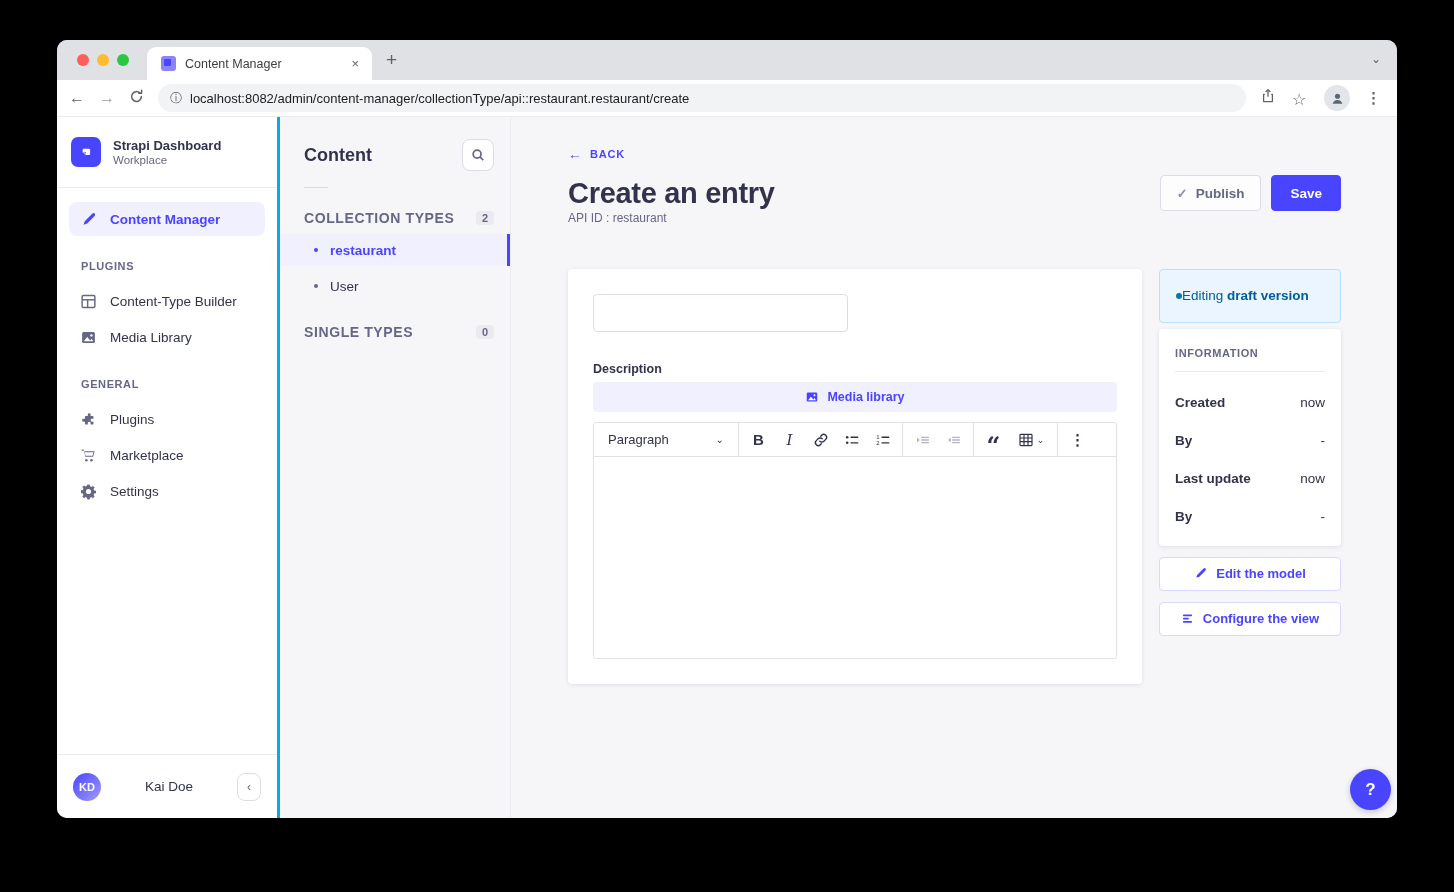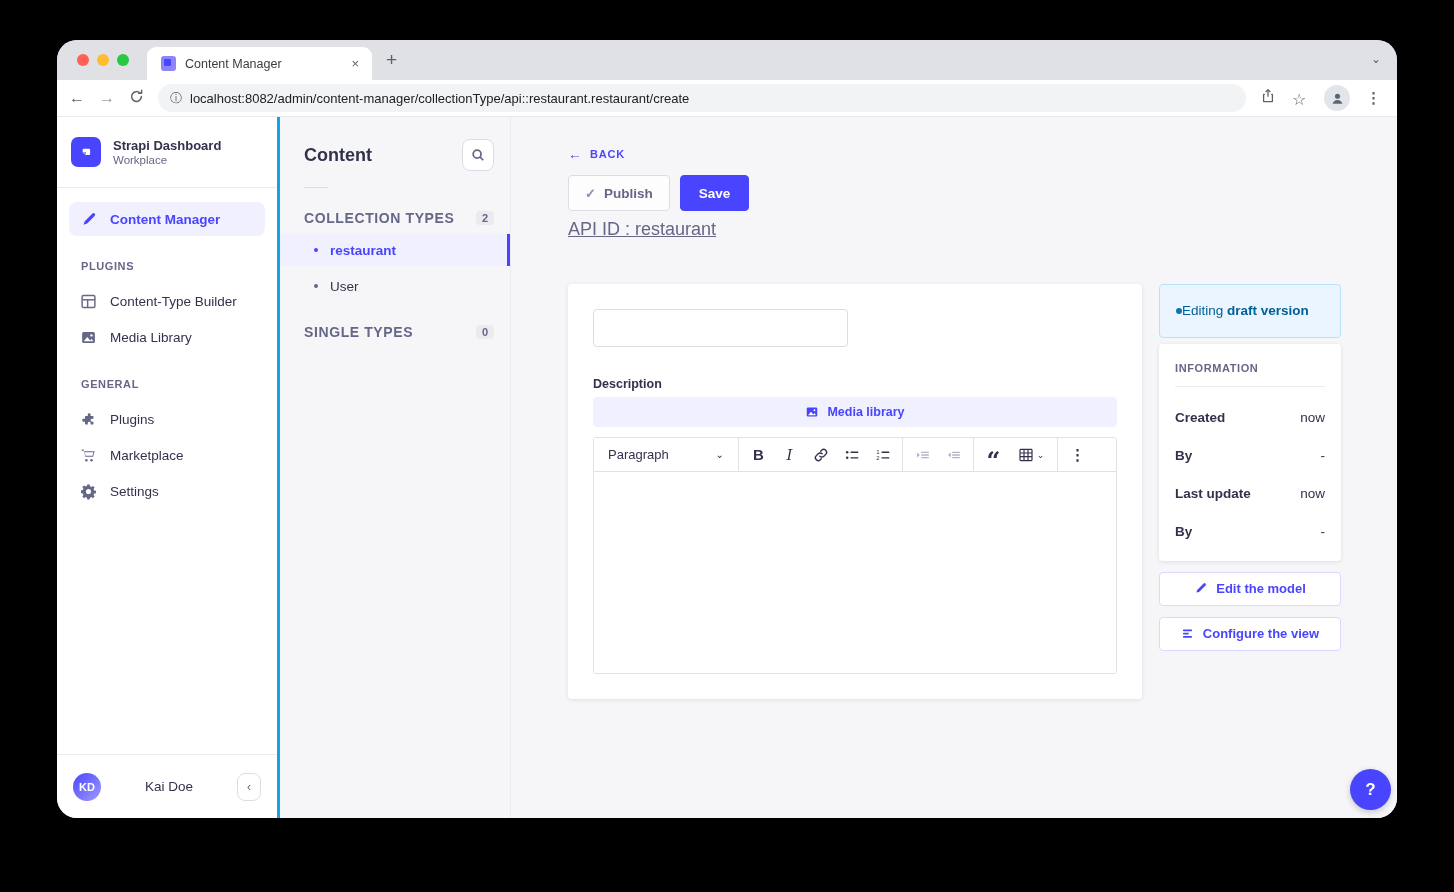--- a/index.html
+++ b/index.html
@@ -1,20 +1,20 @@
 <!DOCTYPE html>
 <html><head>
 <meta charset="utf-8">
 <style>
   * { margin:0; padding:0; box-sizing:border-box; }
   html,body { width:1454px; height:892px; }
   body { background:#000; font-family:"Liberation Sans", sans-serif; position:relative; overflow:hidden; }
 
   .window { position:absolute; left:57px; top:40px; width:1340px; height:778px;
-            border-radius:20px; overflow:hidden; background:#c4b5fd; display:flex; flex-direction:column; }
+            border-radius:10px; overflow:hidden; background:#c4b5fd; display:flex; flex-direction:column; }
 
   
   .tabstrip { height:40px; background:#dfe1e5; display:flex; align-items:center; flex-shrink:0; position:relative; }
   .lights { display:flex; gap:8px; padding:0 18px 0 20px; }
   .light { width:12px; height:12px; border-radius:50%; }
   .light.red{ background:#ff5f57; } .light.yellow{ background:#febc2e; } .light.green{ background:#28c840; }
   .tab { width:225px; height:33px; background:#fff; border-radius:9px 9px 0 0; align-self:flex-end;
          display:flex; align-items:center; gap:9px; padding:0 10px 0 14px; }
   .favicon { width:15px; height:15px; border-radius:3px; background:#8c84f7; position:relative; flex-shrink:0; }
   .favicon::after{ content:""; position:absolute; left:3px; top:3px; width:7px; height:7px; background:#4945ff; border-radius:1px; }
@@ -91,21 +91,21 @@
   .back-text { font-size:11px; font-weight:bold; letter-spacing:0.8px; }
   .title-row { display:flex; align-items:center; justify-content:space-between; margin-top:12px; }
   .page-title { font-size:29px; font-weight:bold; color:#32324d; letter-spacing:-0.3px; }
   .title-actions { display:flex; gap:10px; }
   .btn-publish { height:36px; display:flex; align-items:center; gap:8px; padding:0 16px; background:#fdfdfe;
                  border:1px solid #dcdce4; border-radius:4px; }
   .btn-publish .chk { color:#8e8ea9; font-size:13px; font-weight:bold; }
   .btn-publish .lbl { font-size:13.5px; font-weight:bold; color:#666687; }
   .btn-save { height:36px; padding:0 18px; background:#4945ff; border:1px solid #4945ff; border-radius:4px;
               color:#fff; font-size:13.5px; font-weight:bold; display:flex; align-items:center; }
-  .page-subtitle { font-size:18px; color:#666687; margin-top:8px;text-decoration:underline; }
+  .page-subtitle { font-size:12px; color:#666687; margin-top:0; }
 
   .content-row { display:flex; gap:17px; margin-top:44px; align-items:flex-start; }
 
   .form-card { flex:1; background:#fff; border-radius:4px; box-shadow:0 1px 4px rgba(33,33,52,.1); padding:25px; }
   .field-label { font-size:12.5px; font-weight:bold; color:#32324d; margin-bottom:6px; }
   .name-input { width:255px; height:38px; border:1px solid #dcdce4; border-radius:4px; background:#fff; font-size:14px; color:#32324d; padding:0 12px; outline:none; }
   .desc-label { margin-top:30px; }
   .media-btn { margin-top:4px; width:100%; height:30px; background:#f0f0ff; border:none; border-radius:4px;
                display:flex; align-items:center; justify-content:center; gap:8px; }
   .media-btn svg { width:14px; height:14px; fill:#4945ff; }
@@ -315,20 +315,21 @@
         <span class="type-badge">0</span>
       </div>
     </div>
 
     <div class="main">
       <div class="back-link">
         <span class="back-arrow">←</span>
         <span class="back-text">BACK</span>
       </div>
       <div class="title-row">
+        <div class="page-title">Create an entry</div>
         <div class="title-actions">
           <div class="btn-publish">
             <span class="chk">✓</span>
             <span class="lbl">Publish</span>
           </div>
           <div class="btn-save">
               <span>Save</span>
             </div>
         </div>
       </div>

